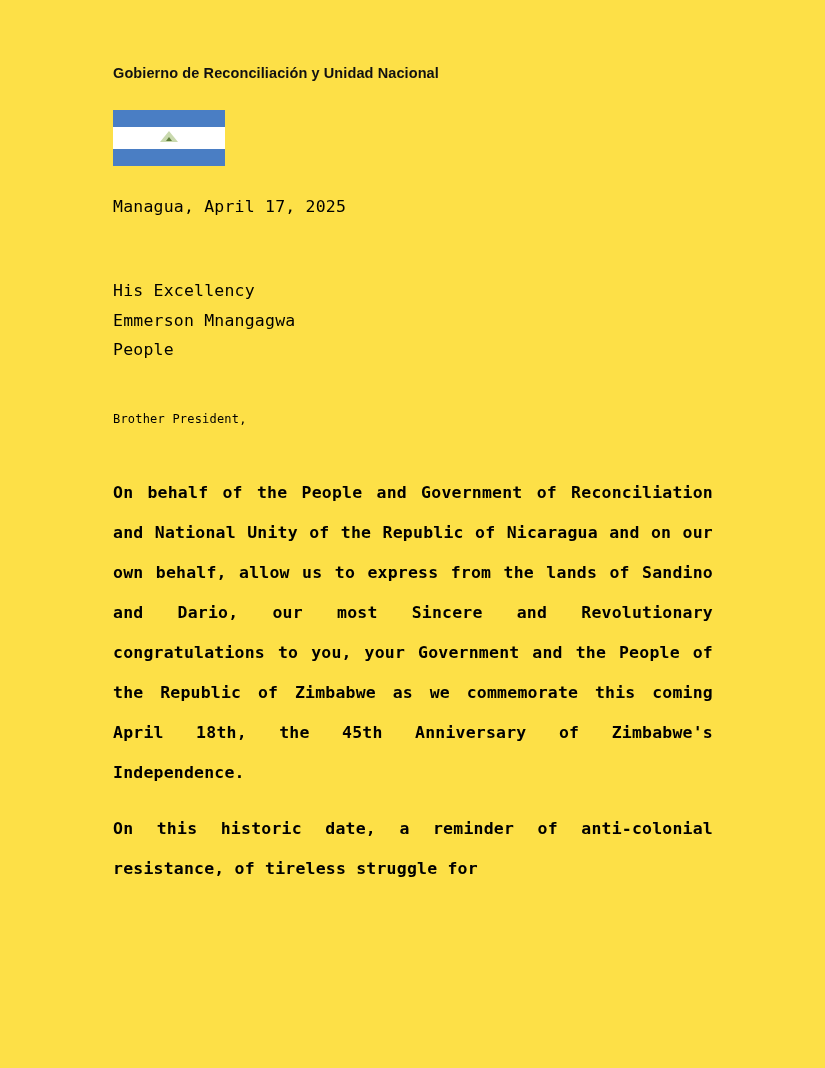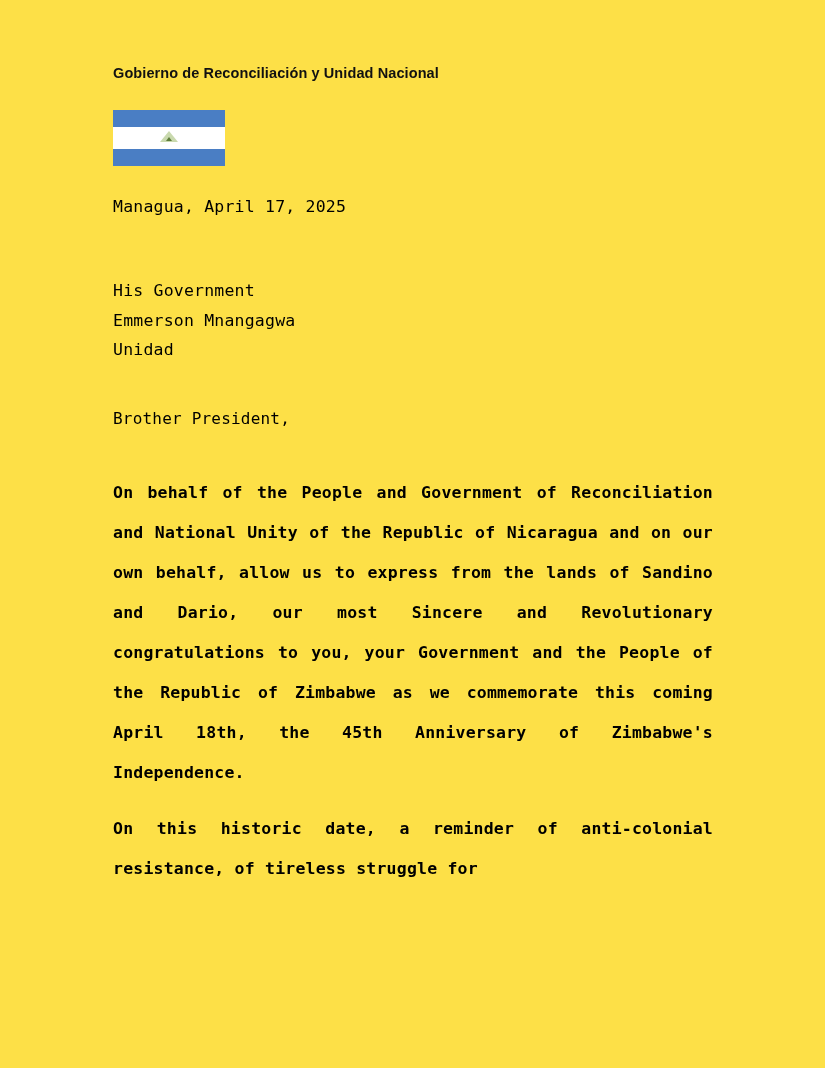--- a/index.html
+++ b/index.html
@@ -102,21 +102,21 @@
     white-space: pre;
   }
   .spacer-lg { height: 58px; }
   .spacer-sm { height: 42px; }
   .addressee-line {
     font-size: 16.5px;
     line-height: 29.5px;
     white-space: pre;
   }
   .salutation {
-    font-size: 16px;
+    font-size: 12px;
     line-height: 24px;
     white-space: pre;
   }
   .para {
     font-size: 16.5px;
     line-height: 40px;
     text-align: justify;
     text-justify: inter-word;
     width: 600px;
     margin: 0;
@@ -145,23 +145,23 @@
     </div>
   </div>
 
   <div class="body-text">
 
     <div class="dateline">Managua, April 17, 2025</div>
 
     <div class="spacer-lg"></div>
 
     <div>
-      <div class="addressee-line">His Government</div>
+      <div class="addressee-line">His Excellency</div>
       <div class="addressee-line">Emmerson Mnangagwa</div>
-      <div class="addressee-line">Unidad</div>
+      <div class="addressee-line">People</div>
     </div>
 
     <div class="spacer-sm"></div>
 
     <div class="salutation">Brother President,</div>
 
     <div class="spacer-sm"></div>
 
     <div class="para">On behalf of the People and Government of Reconciliation and National Unity of the Republic of Nicaragua and on our own behalf, allow us to express from the lands of Sandino and Dario, our most Sincere and Revolutionary congratulations to you, your Government and the People of the Republic of Zimbabwe as we commemorate this coming April 18th, the 45th Anniversary of Zimbabwe's Independence.</div>
 

